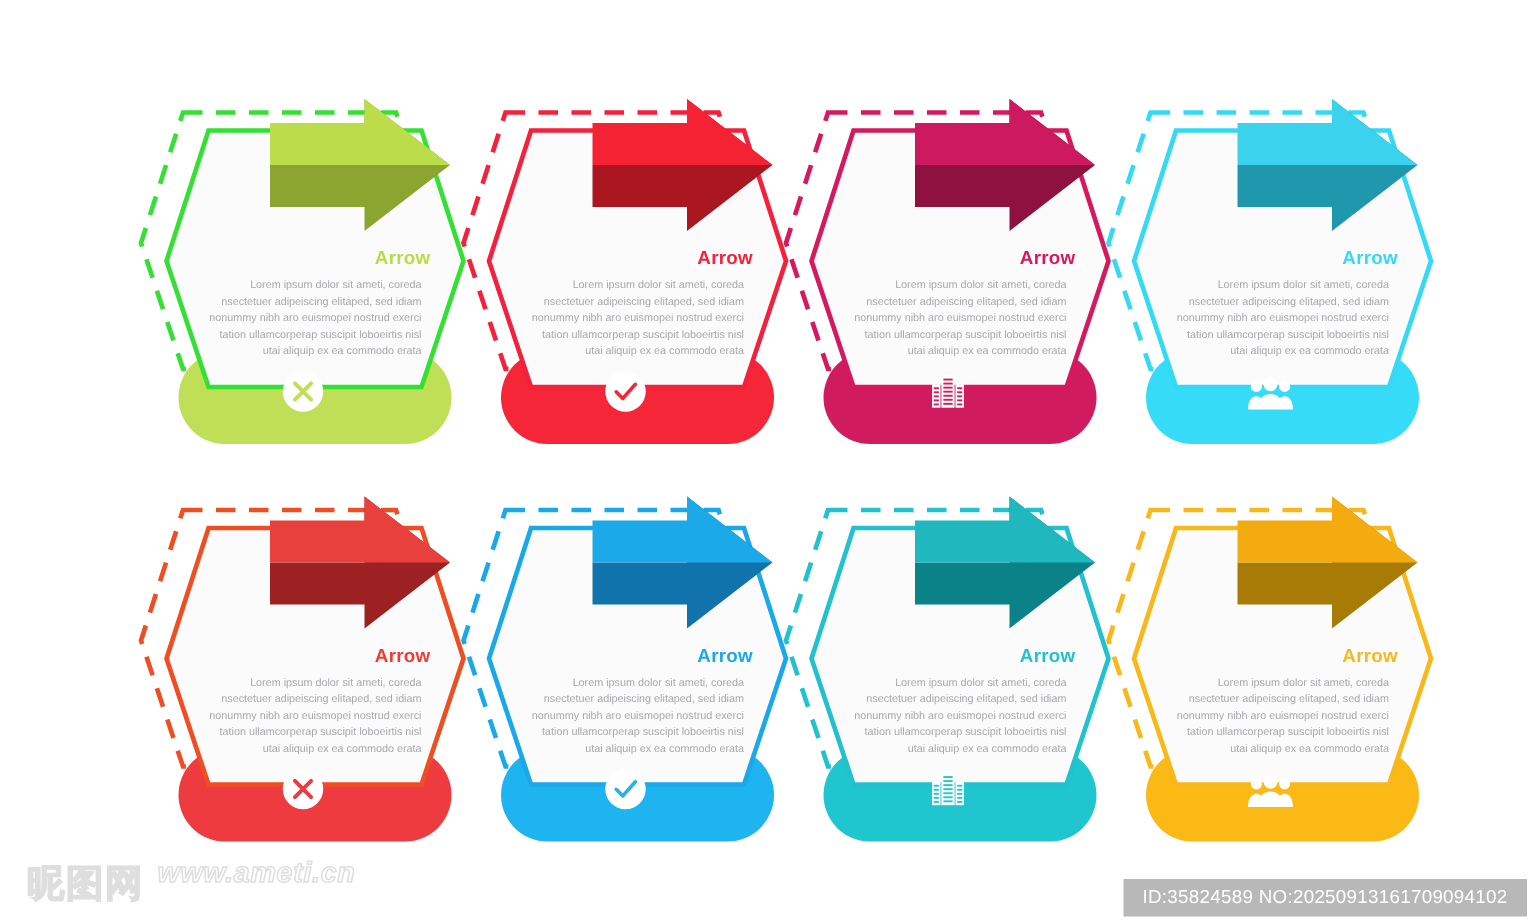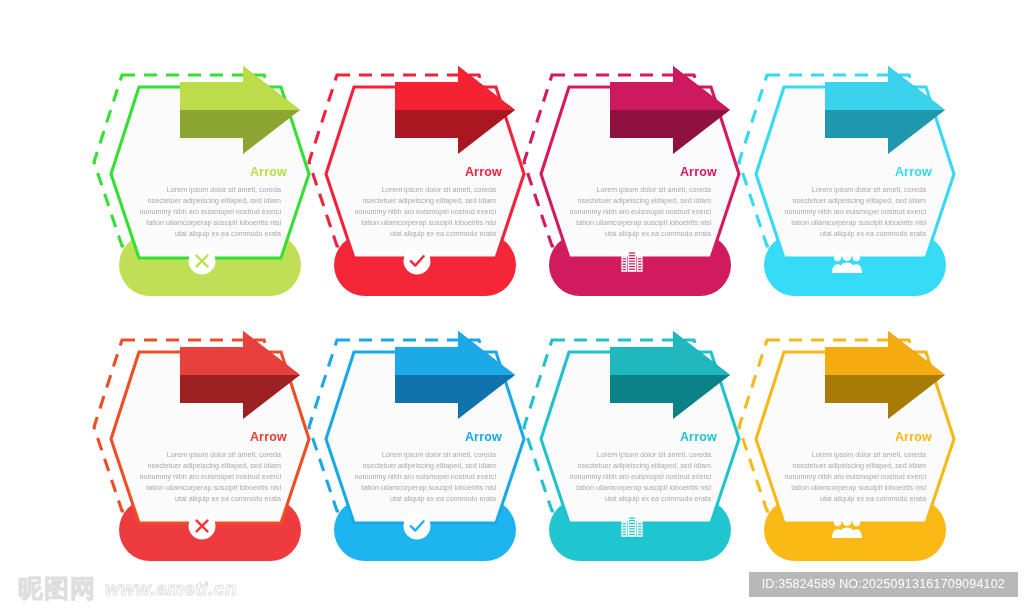--- a/index.html
+++ b/index.html
@@ -82,21 +82,21 @@
     justify-content: center;
   }
   .icon-wrap svg { display: block; }
 
   
   #watermark {
     position: absolute;
     left: 18px;
     bottom: 8px;
     display: flex;
-    align-items: center;
+    align-items: flex-start;
     gap: 9px;
     pointer-events: none;
     user-select: none;
     margin-top: 44px;
   }
   #watermark .wm-cn {
     font-size: 25px;
     font-weight: bold;
     color: transparent;
     -webkit-text-stroke: 1px #dedede;
@@ -109,21 +109,21 @@
     font-weight: bold;
     color: transparent;
     -webkit-text-stroke: 1px #dedede;
     letter-spacing: 0.5px;
   }
 
   
   #idbar {
     position: absolute;
     right: 6px;
-    bottom: 16px;
+    bottom: 2px;
     background: #b8b8b8;
     color: #ffffff;
     font-size: 12.5px;
     letter-spacing: 0.2px;
     padding: 5px 13px 6px 13px;
     white-space: nowrap;
   }
 </style>
 </head>
 <body style="background: rgb(255, 255, 255);">

